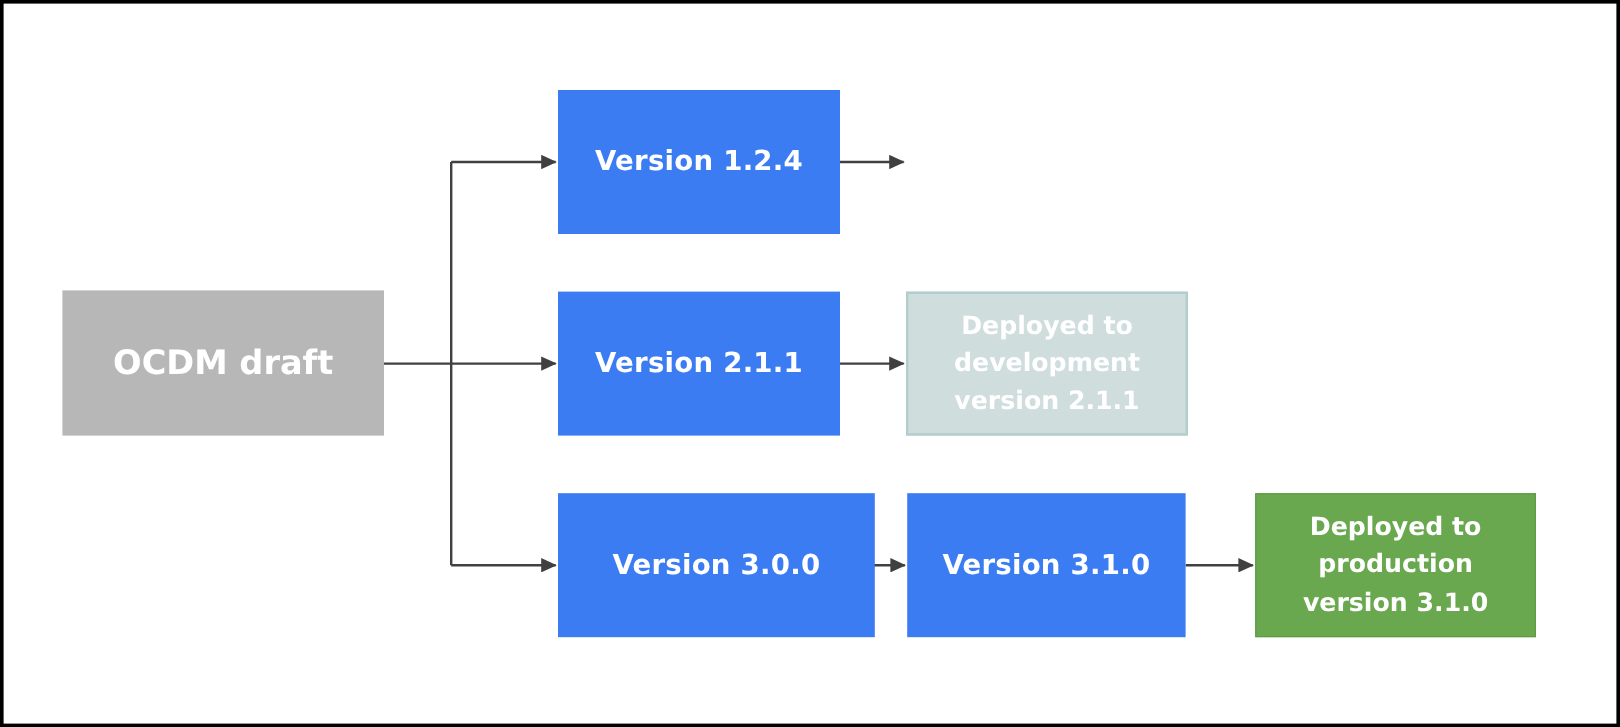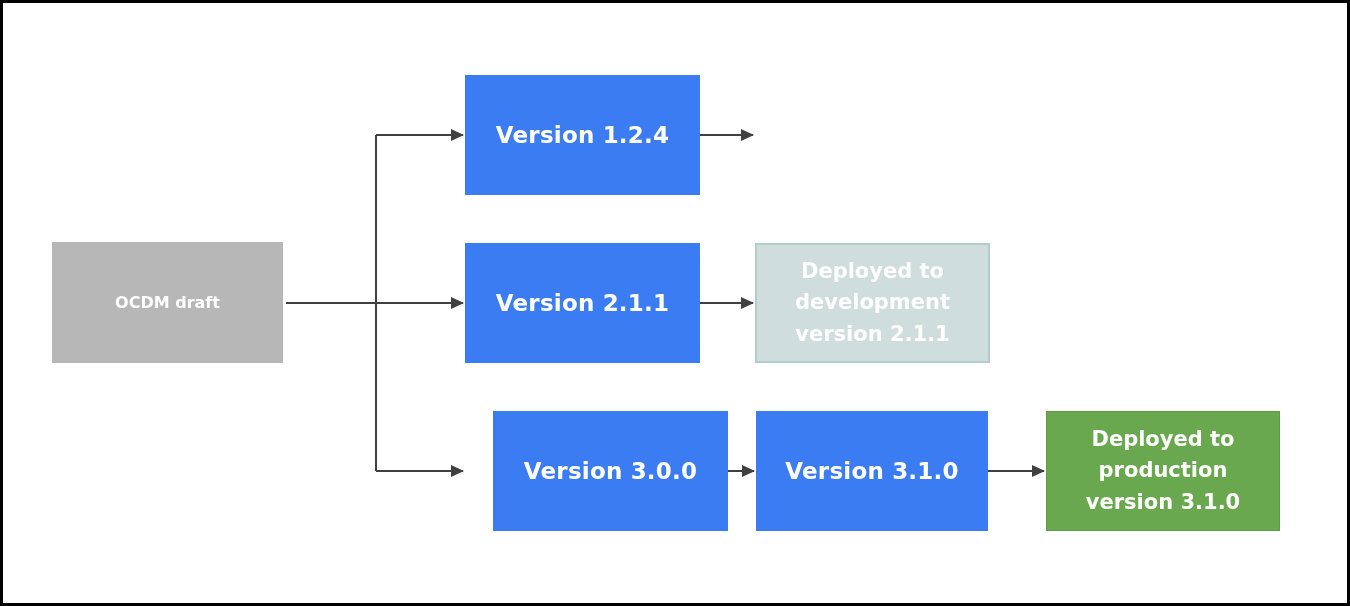--- a/index.html
+++ b/index.html
@@ -28,34 +28,34 @@
     display: flex;
     align-items: center;
     justify-content: center;
     text-align: center;
     color: #ffffff;
     font-weight: 700;
     white-space: pre-line;
   }
 
   .node-draft {
-    left: 49px; top: 239px; width: 231px; height: 121px;
+    left: 49px; top: 239px; width: 268px; height: 121px;
     background: #b7b7b7;
-    font-size: 16px;
+    font-size: 28px;
   }
 
   .node-blue {
     background: #3b7cf2;
     font-size: 23px;
     letter-spacing: 0.2px;
   }
 
   .node-v124 { left: 462px; top: 72px;  width: 235px; height: 120px; }
   .node-v211 { left: 462px; top: 240px; width: 235px; height: 120px; }
-  .node-v300 { left: 490px; top: 408px; width: 235px; height: 120px; }
+  .node-v300 { left: 462px; top: 408px; width: 264px; height: 120px; }
   .node-v310 { left: 753px; top: 408px; width: 232px; height: 120px; }
 
   .node-multiline {
     font-size: 21px;
     line-height: 1.5;
   }
 
   .node-prev124 {
     left: 752px; top: 72px; width: 235px; height: 120px;
     background: #b5d7a5;

